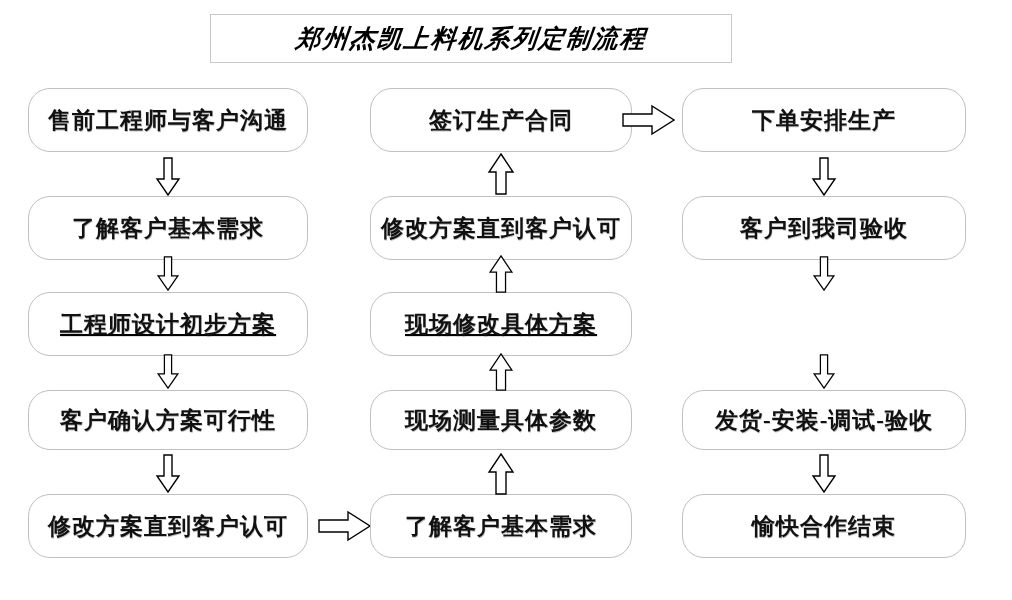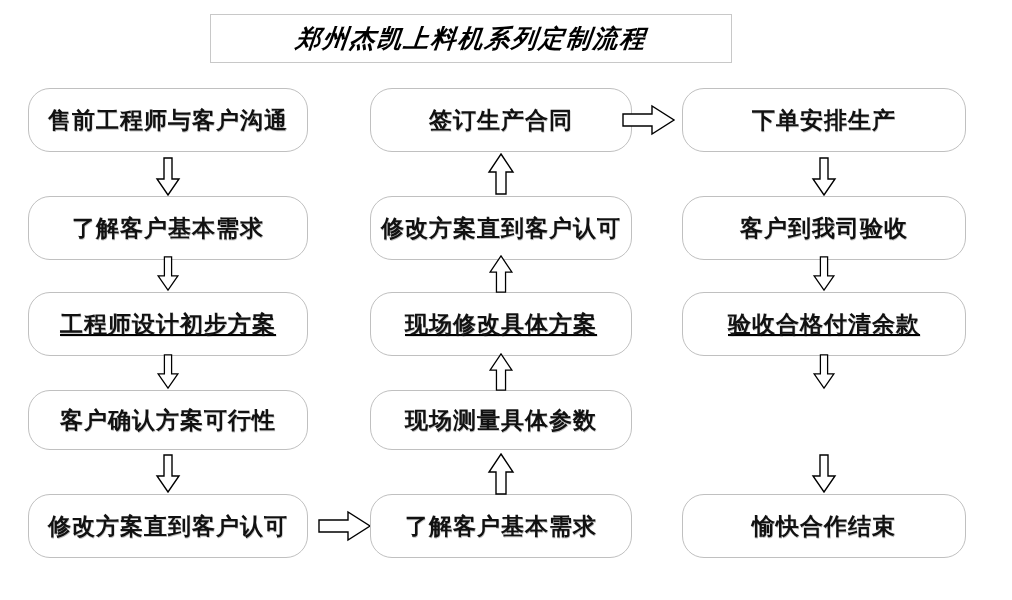--- a/index.html
+++ b/index.html
@@ -185,22 +185,22 @@
       <polygon points="1,11 30,11 30,3 52,17 30,31 30,23 1,23" fill="#ffffff" stroke="#000000" stroke-width="1.4"></polygon>
     </svg>
   </div>
 
   <div class="fbox col-right row0">
     <span class="label">下单安排生产</span>
   </div>
   <div class="fbox col-right row1">
     <span class="label">客户到我司验收</span>
   </div>
-  <div class="fbox col-right row2">
-    <span class="label">验收合格付清余款</span>
+  <div class="fbox col-right row3">
+    <span class="label">发货-安装-调试-验收</span>
   </div>
   <div class="fbox col-right row4">
     <span class="label">愉快合作结束</span>
   </div>
 
   <div class="arrow arr-down" style="left:811px; top:157px;">
     <svg viewBox="0 0 26 40" width="26" height="40">
       <polygon points="9,1 17,1 17,22 24,22 13,38 2,22 9,22" fill="#ffffff" stroke="#000000" stroke-width="1.4"></polygon>
     </svg>
   </div>

